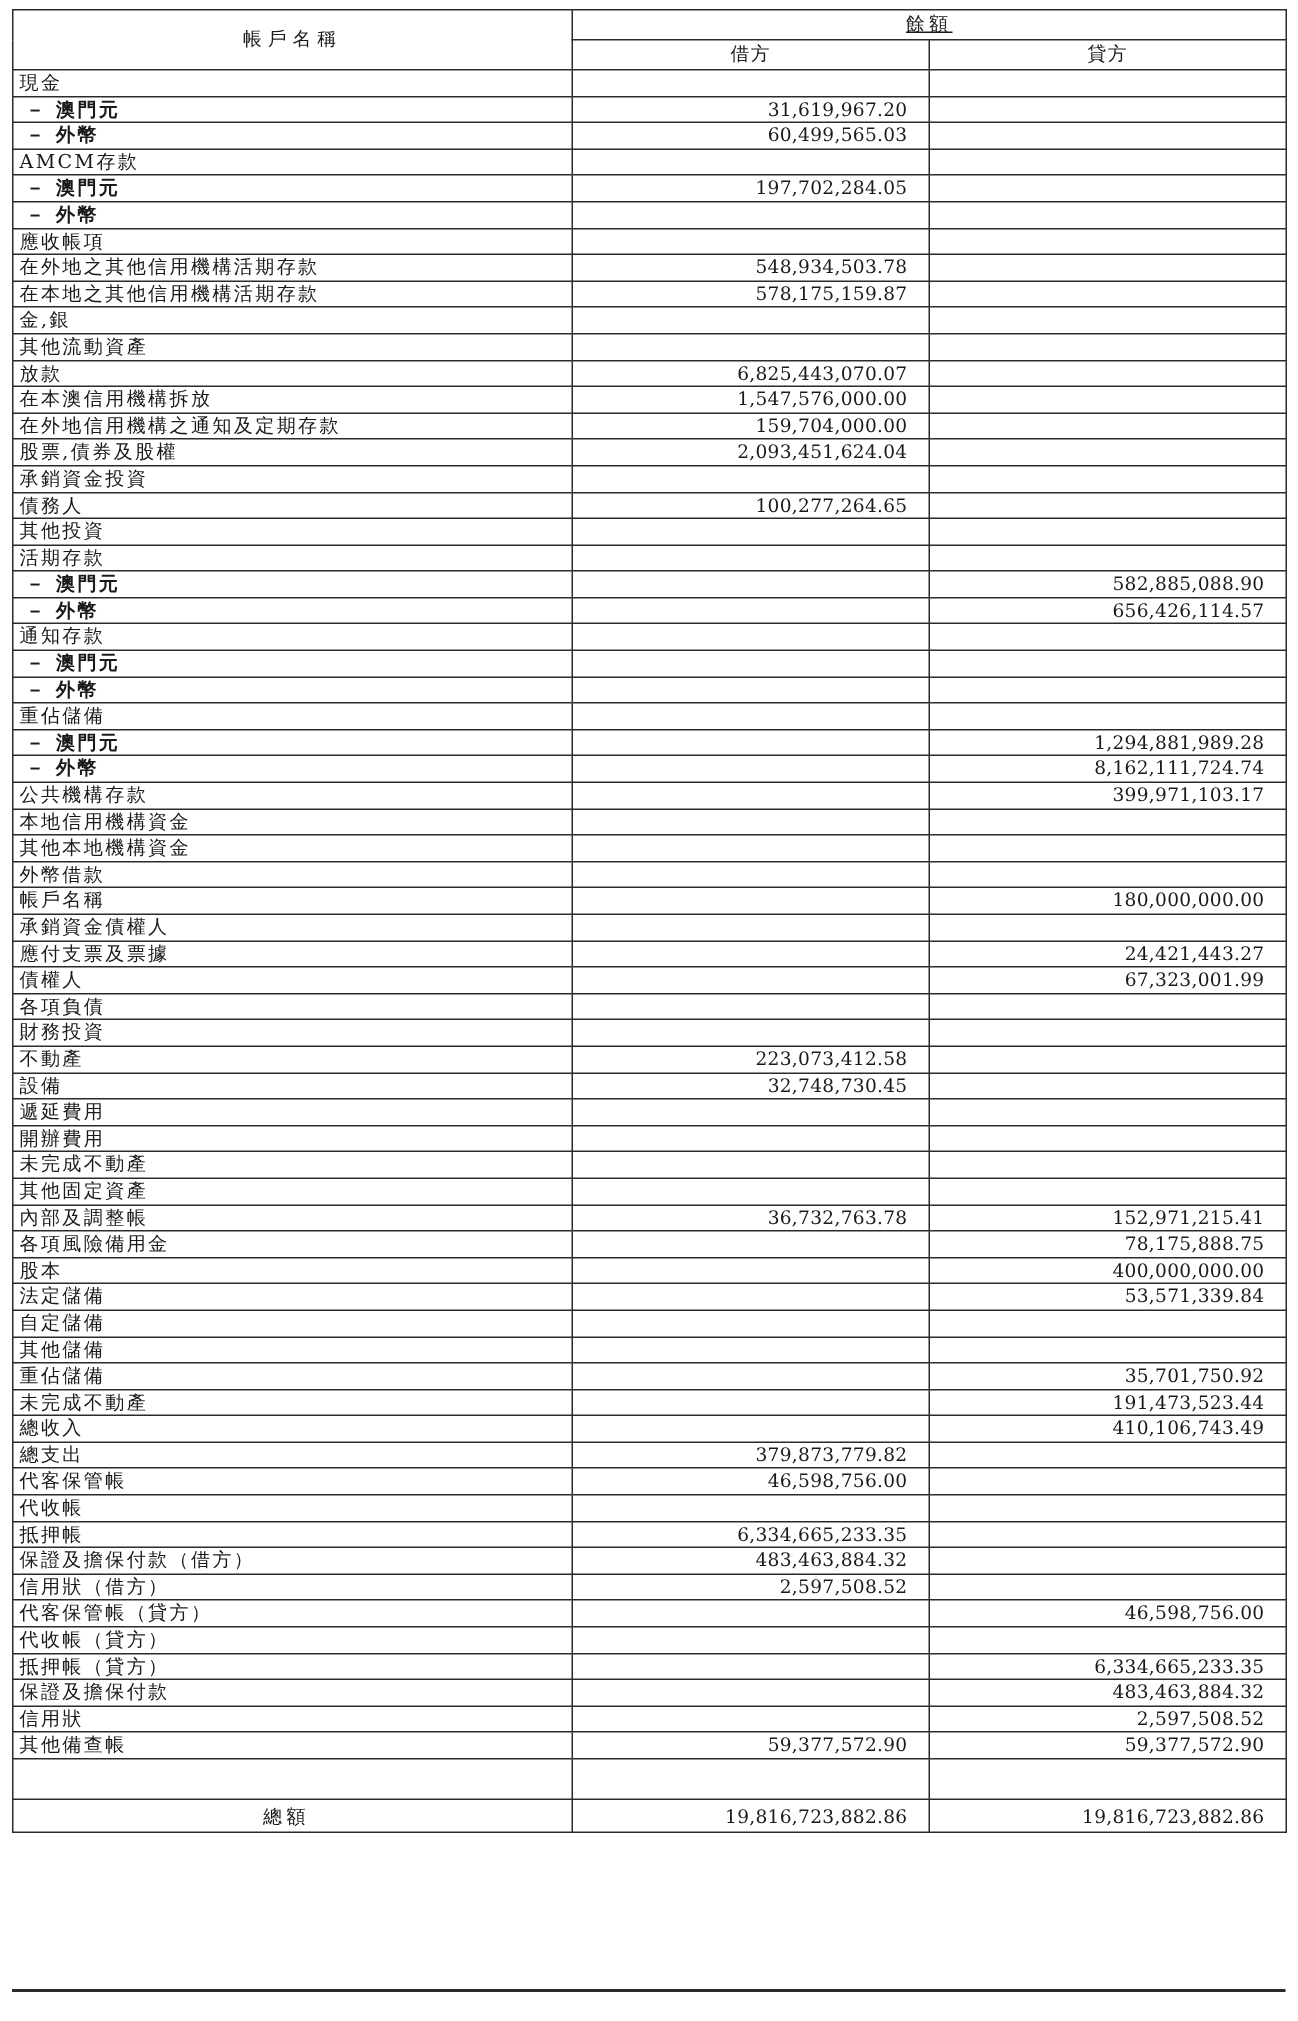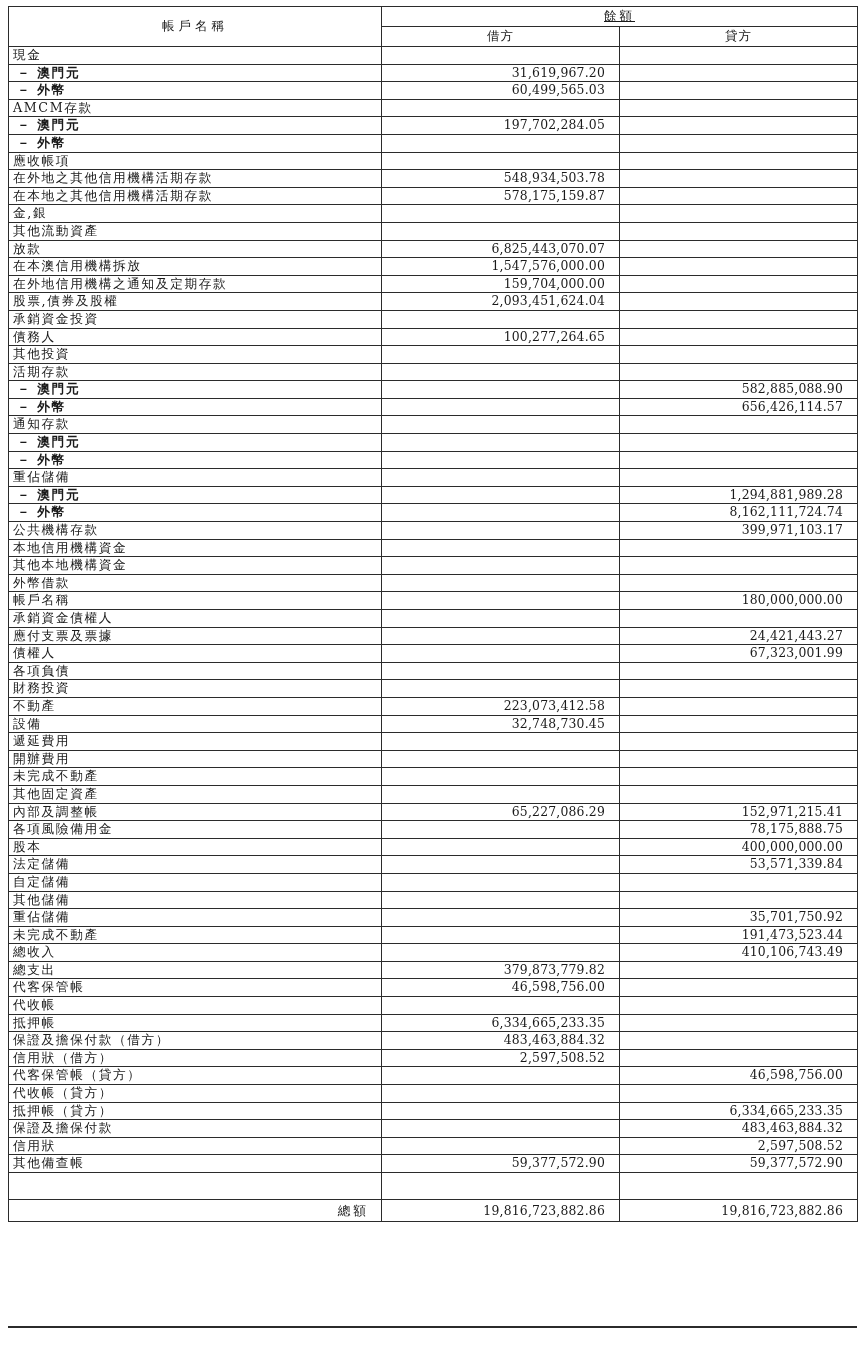--- a/index.html
+++ b/index.html
@@ -80,21 +80,21 @@
   tbody tr.spacer td {
     height: 26px;
   }
   tbody tr.total td {
     border-top: 1px solid #2b2b2b;
     border-bottom: 1px solid #2b2b2b;
     height: 21px;
     line-height: 21px;
   }
   tbody tr.total td.name {
-    text-align: right;
+    text-align: center;
     padding-right: 12px;
     letter-spacing: 3px;
   }
   .bottomrule {
     position: absolute;
     left: 8px;
     top: 1326px;
     width: 849px;
     height: 0;
     border-top: 2px solid #2b2b2b;
@@ -331,21 +331,21 @@
           <td class="num"></td>
           <td class="num"></td>
         </tr>
         <tr>
           <td class="name">其他固定資產</td>
           <td class="num"></td>
           <td class="num"></td>
         </tr>
         <tr>
           <td class="name">內部及調整帳</td>
-          <td class="num">65,227,086.29</td>
+          <td class="num">36,732,763.78</td>
           <td class="num">152,971,215.41</td>
         </tr>
         <tr>
           <td class="name">各項風險備用金</td>
           <td class="num"></td>
           <td class="num">78,175,888.75</td>
         </tr>
         <tr>
           <td class="name">股本</td>
           <td class="num"></td>

